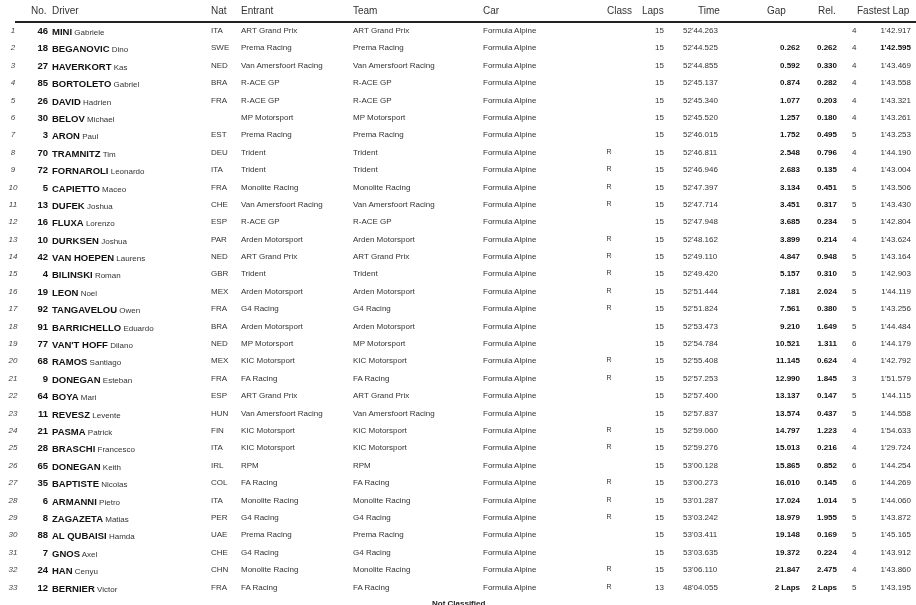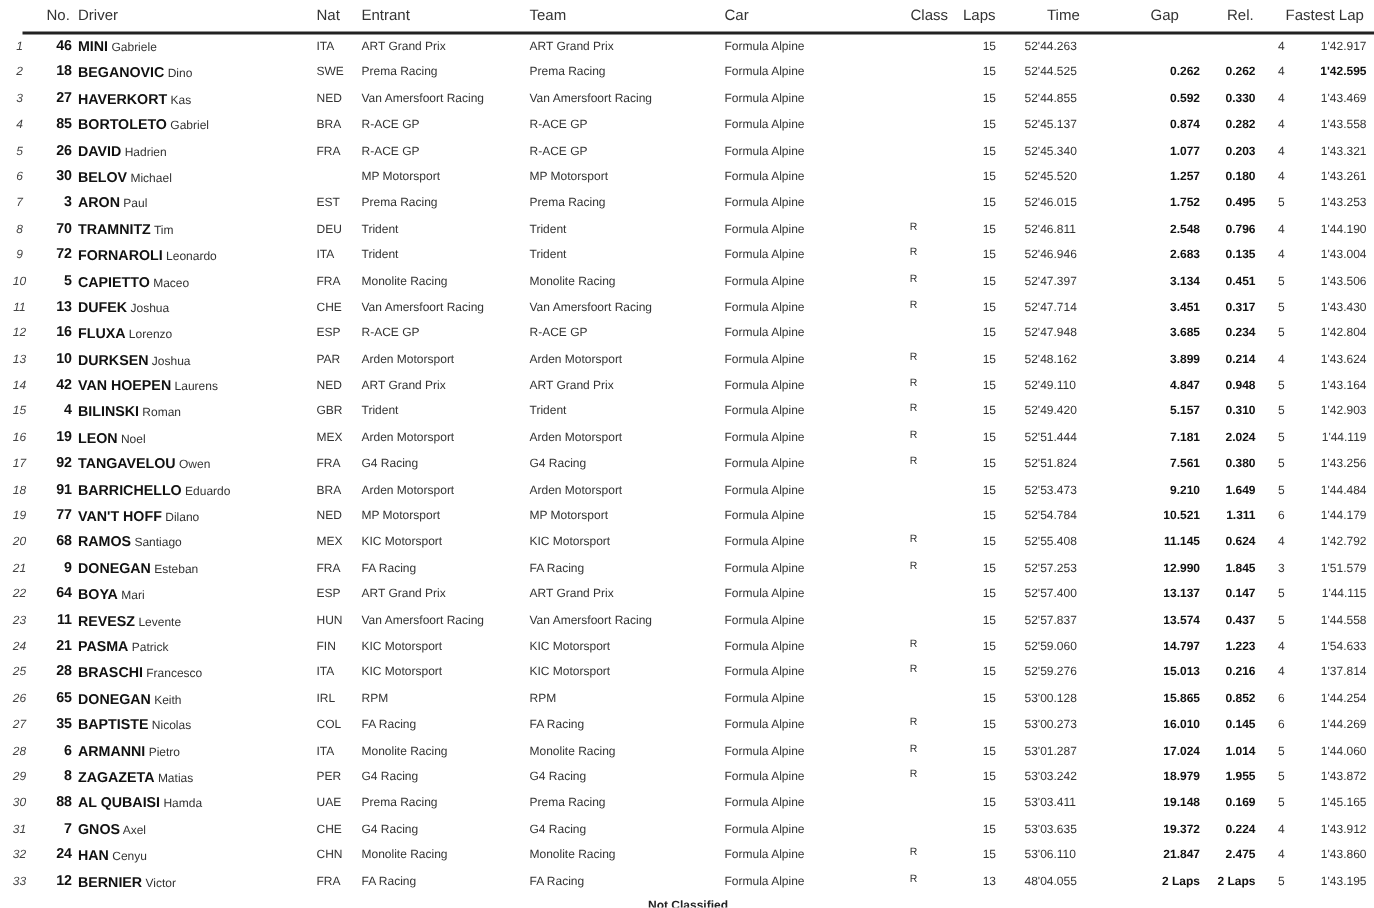--- a/index.html
+++ b/index.html
@@ -440,21 +440,21 @@
       <span class="nat">ITA</span>
       <span class="ent">KIC Motorsport</span>
       <span class="team">KIC Motorsport</span>
       <span class="car">Formula Alpine</span>
       <span class="cls">R</span>
       <span class="laps">15</span>
       <span class="time">52'59.276</span>
       <span class="gap">15.013</span>
       <span class="rel">0.216</span>
       <span class="flap">4</span>
-      <span class="ftime">1'37.814</span>
+      <span class="ftime">1'29.724</span>
     </div>
     <div class="row">
       <span class="pos">26</span>
       <span class="num">65</span>
       <span class="drv"><b>DONEGAN</b> <span style="position: static;">Keith</span></span>
       <span class="nat">IRL</span>
       <span class="ent">RPM</span>
       <span class="team">RPM</span>
       <span class="car">Formula Alpine</span>
       <span class="cls"></span>

